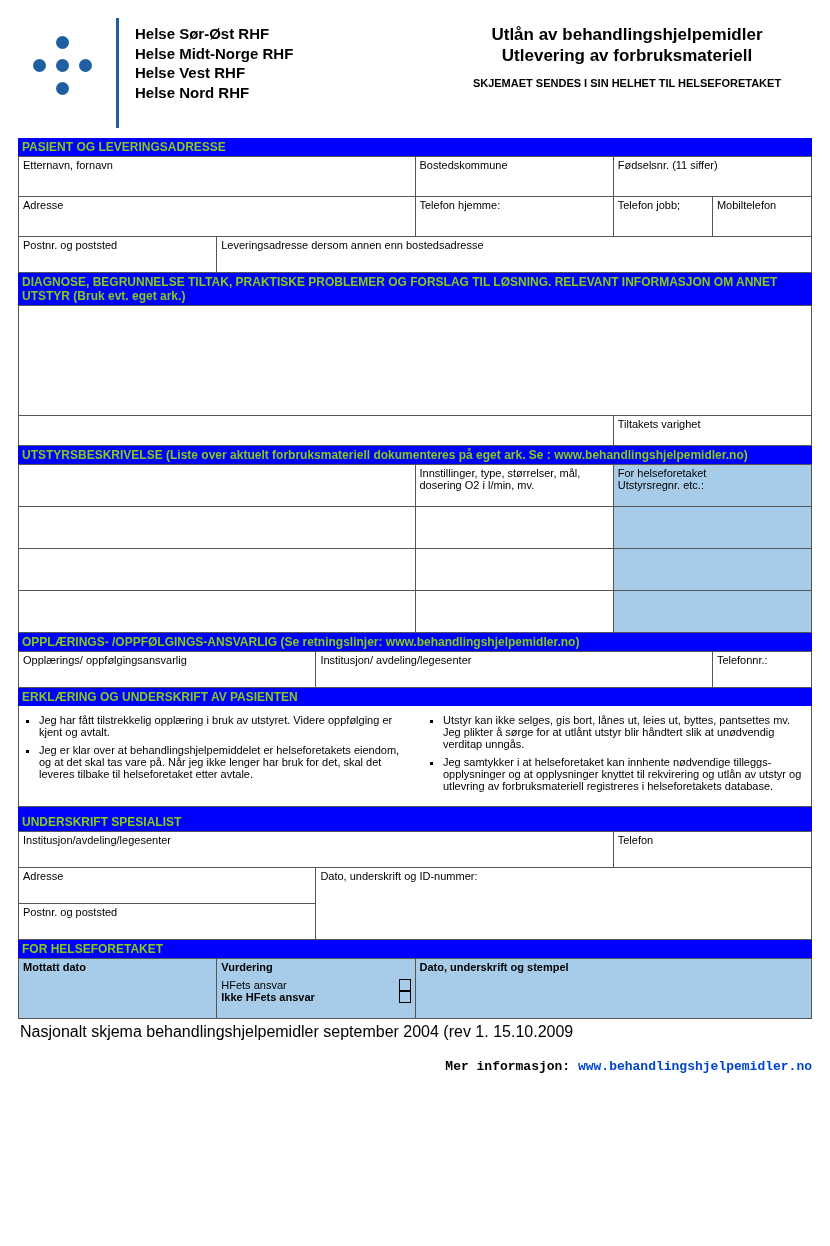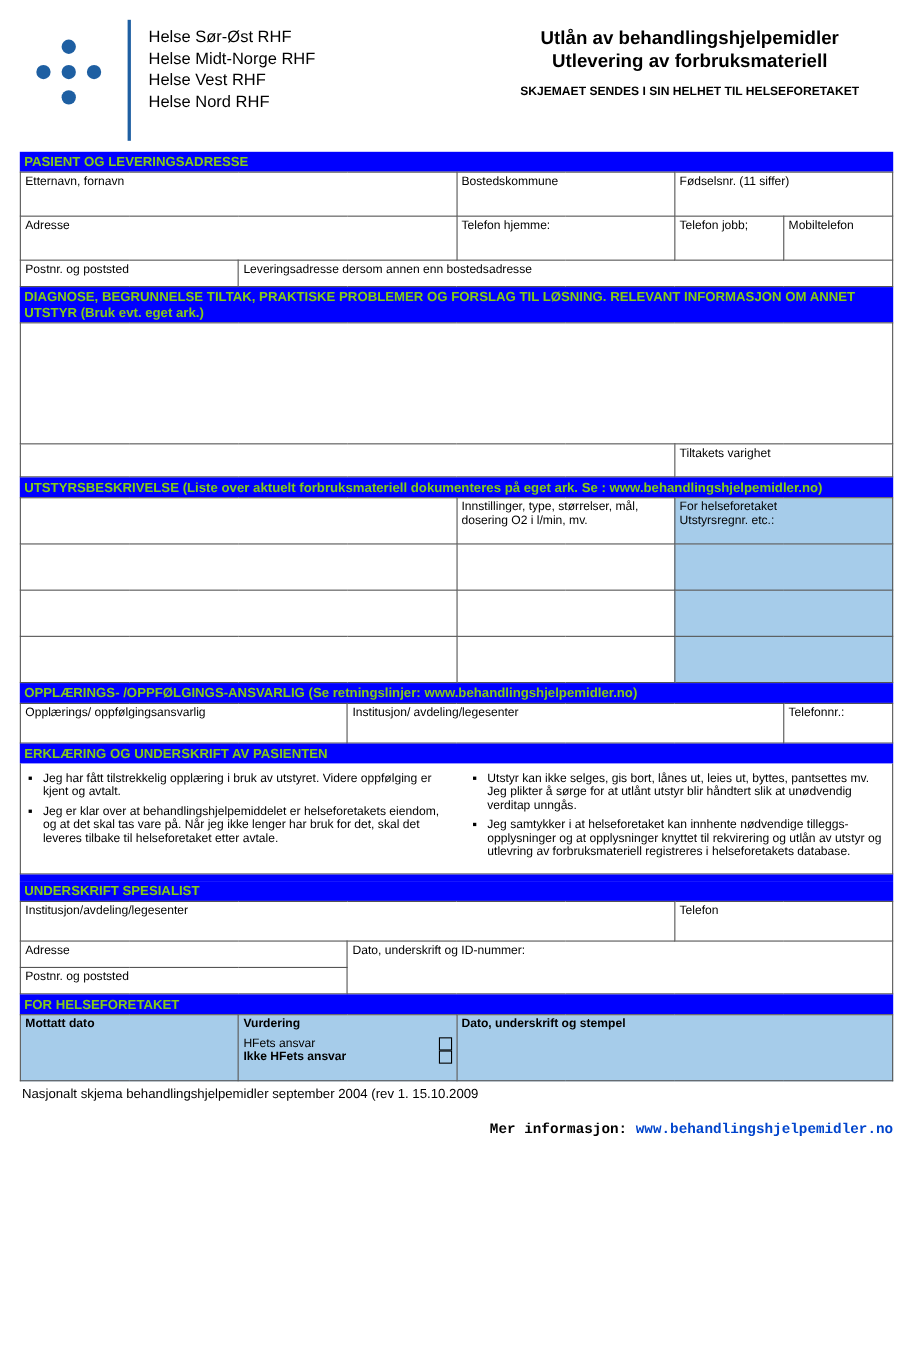--- a/index.html
+++ b/index.html
@@ -4,38 +4,38 @@
 <style>
   * { box-sizing: border-box; margin: 0; padding: 0; }
   body { font-family: Arial, Helvetica, sans-serif; background: #fff; width: 830px; font-size: 12px; color: #000; }
   .page { padding: 18px; }
   .header-row { display: flex; align-items: flex-start; margin-bottom: 10px; }
   .logo-col { width: 90px; display: flex; justify-content: center; padding-top: 18px; }
   .dots { width: 60px; height: 60px; position: relative; }
   .dot { width: 13px; height: 13px; border-radius: 50%; background: #1e5fa2; position: absolute; }
   .divider { width: 3px; background: #1e5fa2; height: 110px; margin: 0 16px 0 8px; }
   .left-titles { flex: 1; padding-top: 6px; }
-  .left-titles div { font-size: 15px; font-weight: normal; line-height: 1.3; }
+  .left-titles div { font-size: 15px; font-weight: bold; line-height: 1.3; }
   .right-titles { width: 370px; text-align: center; padding-top: 6px; }
   .right-titles .big { font-size: 17px; font-weight: bold; line-height: 1.25; }
   .right-titles .small { font-size: 11px; font-weight: bold; margin-top: 10px; }
   .section-bar { background: #0000ff; color: #84cc16; font-weight: bold; font-size: 12px; padding: 2px 4px; }
   .section-bar.sub { font-size: 12px; }
   table.form { width: 100%; border-collapse: collapse; table-layout: fixed; }
   table.form td { border: 1px solid #555; vertical-align: top; padding: 2px 4px; height: 40px; }
-  table.form td.short { height: 24px; }
+  table.form td.short { height: 36px; }
   .label-cell { font-size: 11px; }
   .blue-cell { background: #a6ccea; }
   .yellow-cell { background: #feffa6; }
   .box { display: inline-block; width: 14px; height: 14px; border: 1.5px solid #000; vertical-align: middle; margin-right: 10px; }
   .box-sm { display: inline-block; width: 12px; height: 12px; border: 1.5px solid #000; vertical-align: middle; margin-left: 8px; }
   .erklaring { display: flex; padding: 8px 4px; gap: 24px; border: 1px solid #555; border-top: none; }
   .erklaring ul { padding-left: 16px; flex: 1; }
   .erklaring ul li { font-size: 11px; margin-bottom: 6px; list-style-type: square;}
-  .footer-note { font-size: 12px; margin-top: 4px; padding-left: 2px; }
+  .footer-note { font-size: 16px; margin-top: 4px; padding-left: 2px; }
   .more-info { text-align: right; font-size: 13px; font-weight: bold; margin-top: 18px; font-family: Liberation Mono, monospace; }
   .more-info .link { color: #0044cc; }
   .thin-blue-bar { background: #0000ff; height: 6px; }
 </style>
 </head>
 <body>
 
 <div class="page">
 
   <div class="header-row">

